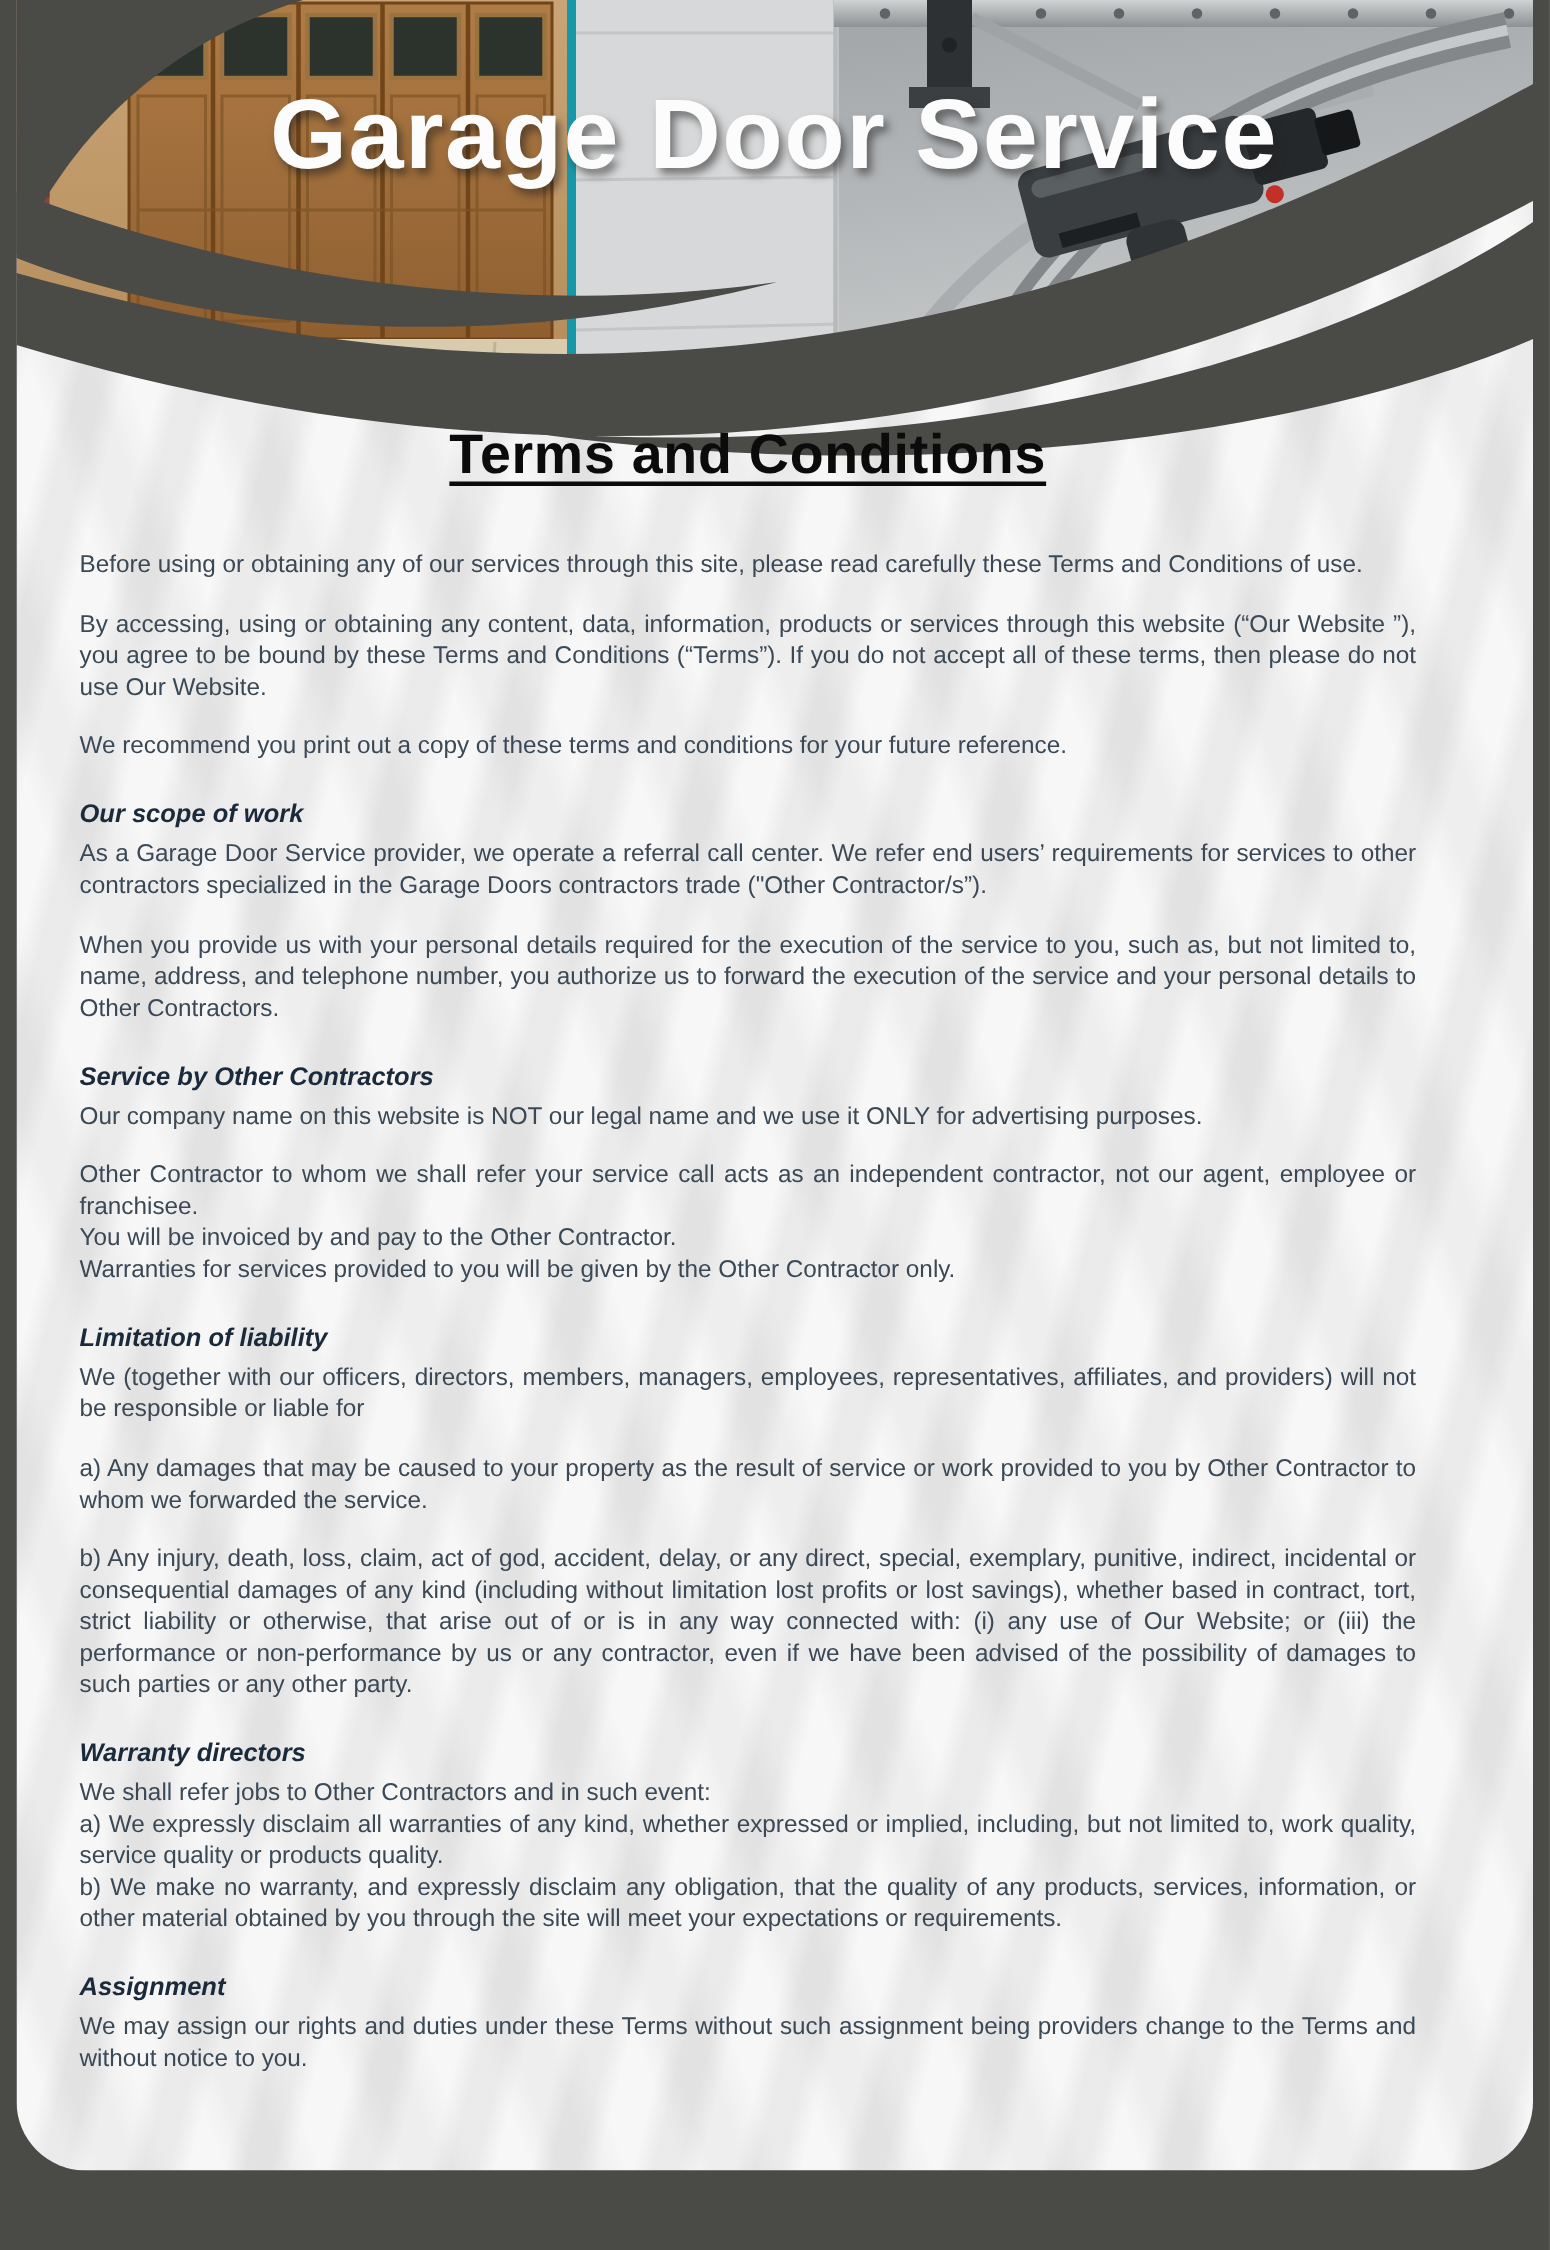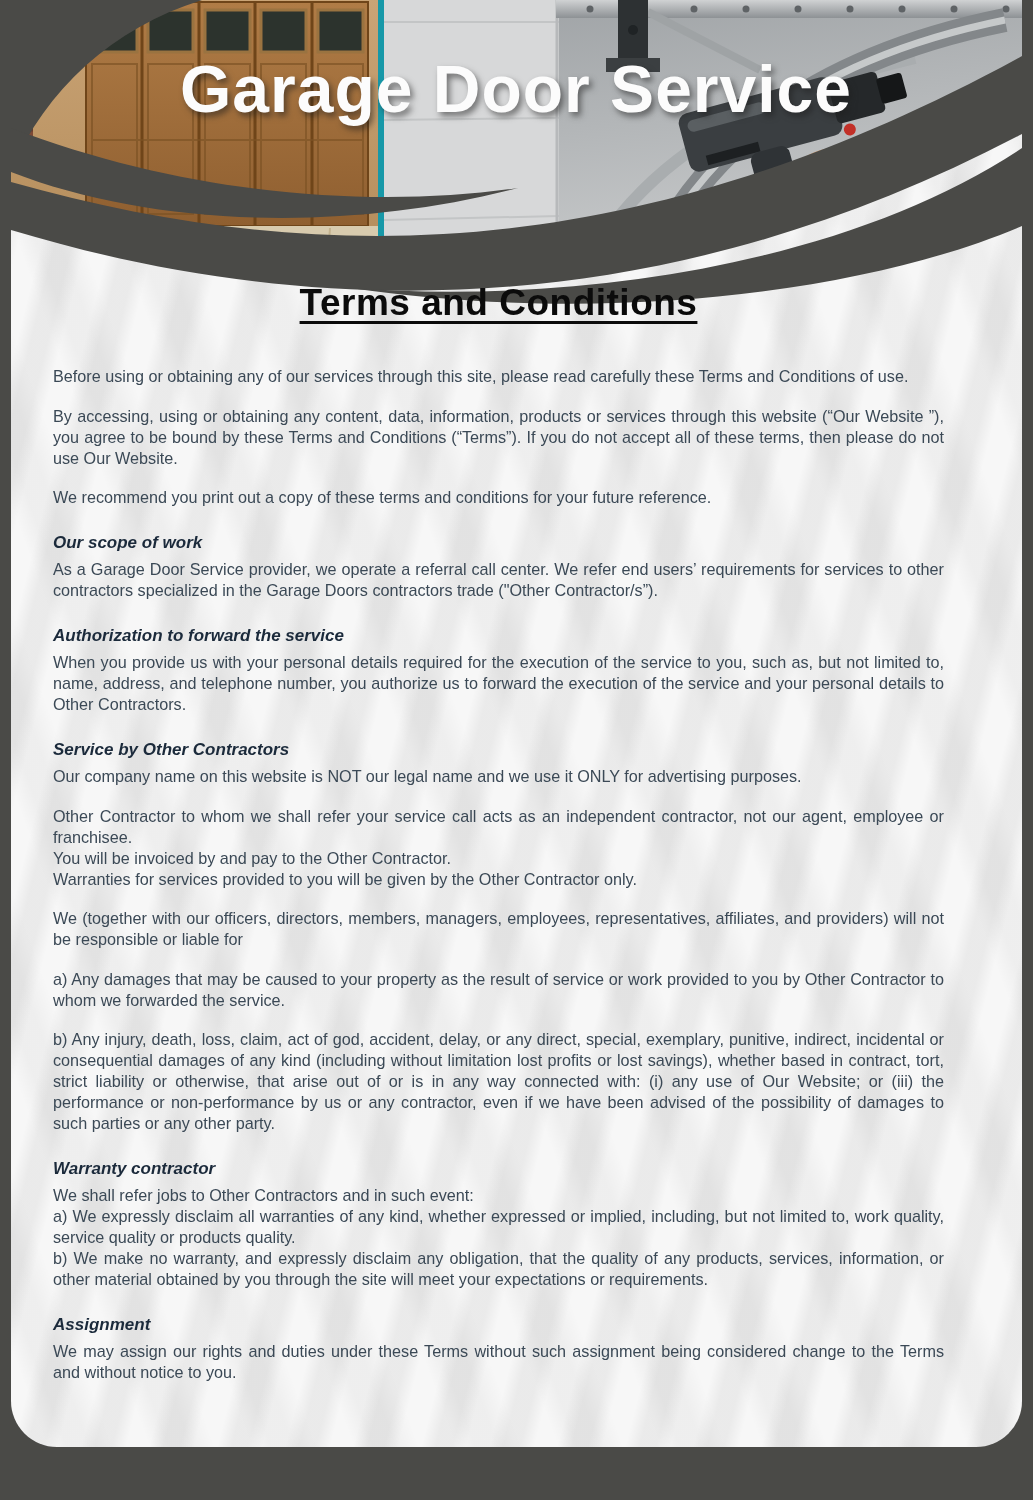--- a/index.html
+++ b/index.html
@@ -184,28 +184,28 @@
   </svg>
 
   <main class="content">
     <h1>Terms and Conditions</h1>
     <p class="first-intro">Before using or obtaining any of our services through this site, please read carefully these Terms and Conditions of use.</p>
     <p>By accessing, using or obtaining any content, data, information, products or services through this website (“Our Website ”), you agree to be bound by these Terms and Conditions (“Terms”). If you do not accept all of these terms, then please do not use Our Website.</p>
     <p>We recommend you print out a copy of these terms and conditions for your future reference.</p>
     <div id="sections">
         <h2>Our scope of work</h2>
         <p>As a Garage Door Service provider, we operate a referral call center. We refer end users’ requirements for services to other contractors specialized in the Garage Doors contractors trade ("Other Contractor/s”).</p>
-        <h2>Authorization to forward the service</h2>
         <p>When you provide us with your personal details required for the execution of the service to you, such as, but not limited to, name, address, and telephone number, you authorize us to forward the execution of the service and your personal details to Other Contractors.</p>
         <h2>Service by Other Contractors</h2>
         <p>Our company name on this website is NOT our legal name and we use it ONLY for advertising purposes.</p>
         <p>Other Contractor to whom we shall refer your service call acts as an independent contractor, not our agent, employee or franchisee.<br>You will be invoiced by and pay to the Other Contractor.<br>Warranties for services provided to you will be given by the Other Contractor only.</p>
+        <h2>Limitation of liability</h2>
         <p>We (together with our officers, directors, members, managers, employees, representatives, affiliates, and providers) will not be responsible or liable for</p>
         <p>a) Any damages that may be caused to your property as the result of service or work provided to you by Other Contractor to whom we forwarded the service.</p>
         <p>b) Any injury, death, loss, claim, act of god, accident, delay, or any direct, special, exemplary, punitive, indirect, incidental or consequential damages of any kind (including without limitation lost profits or lost savings), whether based in contract, tort, strict liability or otherwise, that arise out of or is in any way connected with: (i) any use of Our Website; or (iii) the performance or non-performance by us or any contractor, even if we have been advised of the possibility of damages to such parties or any other party.</p>
-        <h2>Warranty contractor</h2>
+        <h2>Warranty directors</h2>
         <p>We shall refer jobs to Other Contractors and in such event:<br>a) We expressly disclaim all warranties of any kind, whether expressed or implied, including, but not limited to, work quality, service quality or products quality.<br>b) We make no warranty, and expressly disclaim any obligation, that the quality of any products, services, information, or other material obtained by you through the site will meet your expectations or requirements.</p>
         <h2>Assignment</h2>
-        <p>We may assign our rights and duties under these Terms without such assignment being considered change to the Terms and without notice to you.</p>
+        <p>We may assign our rights and duties under these Terms without such assignment being providers change to the Terms and without notice to you.</p>
       </div>
   </main>
 
 </div>
 
 </body></html>

